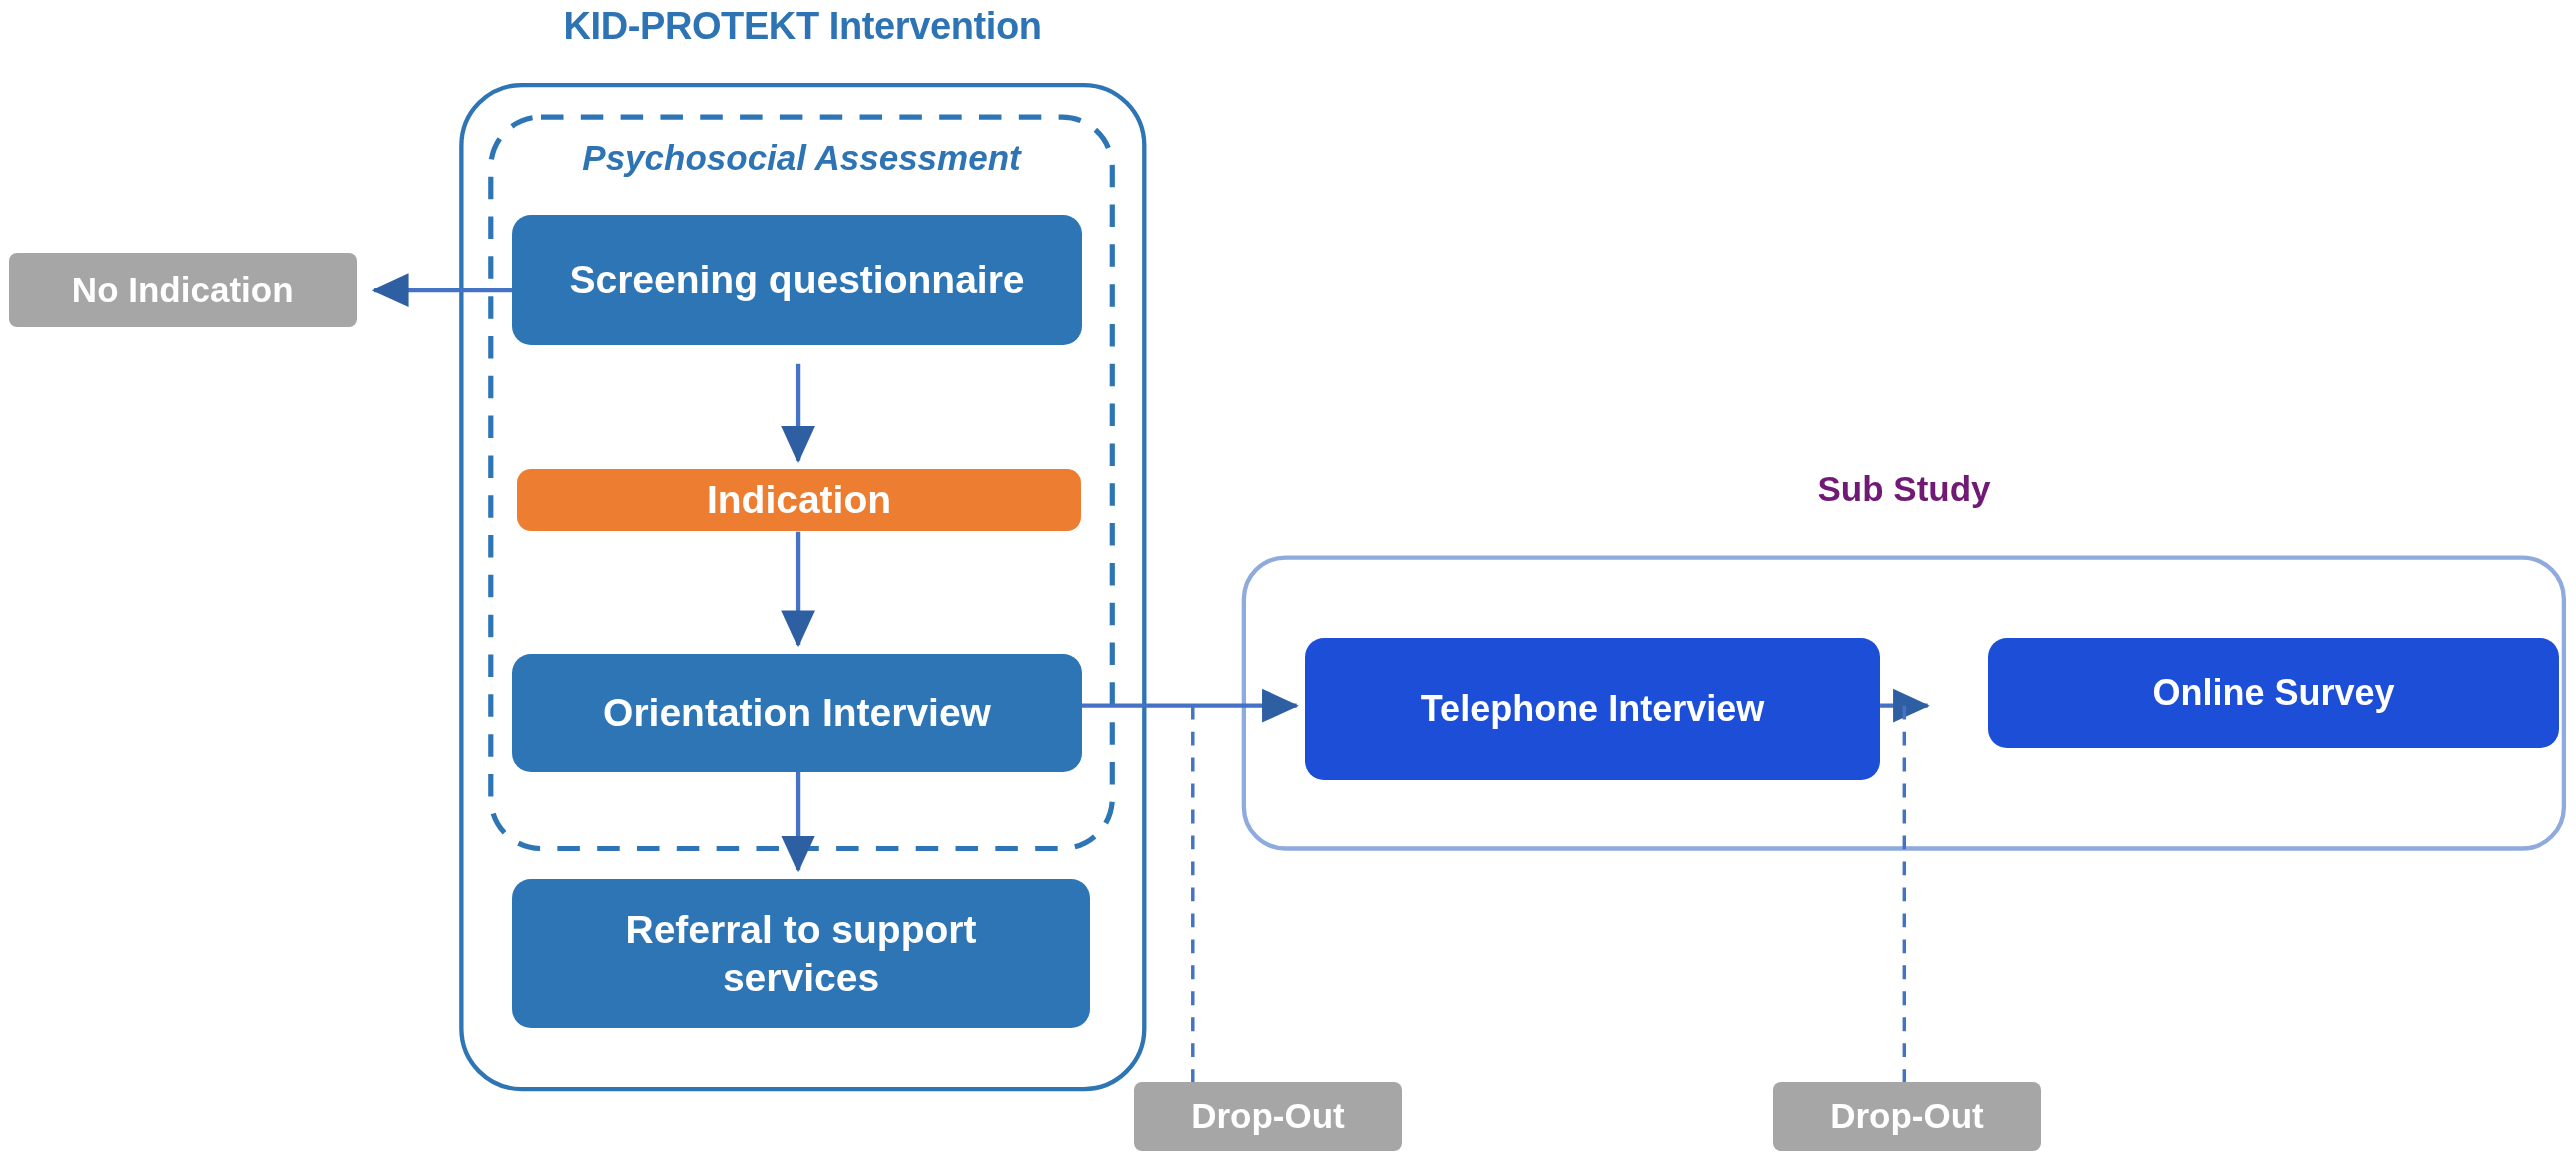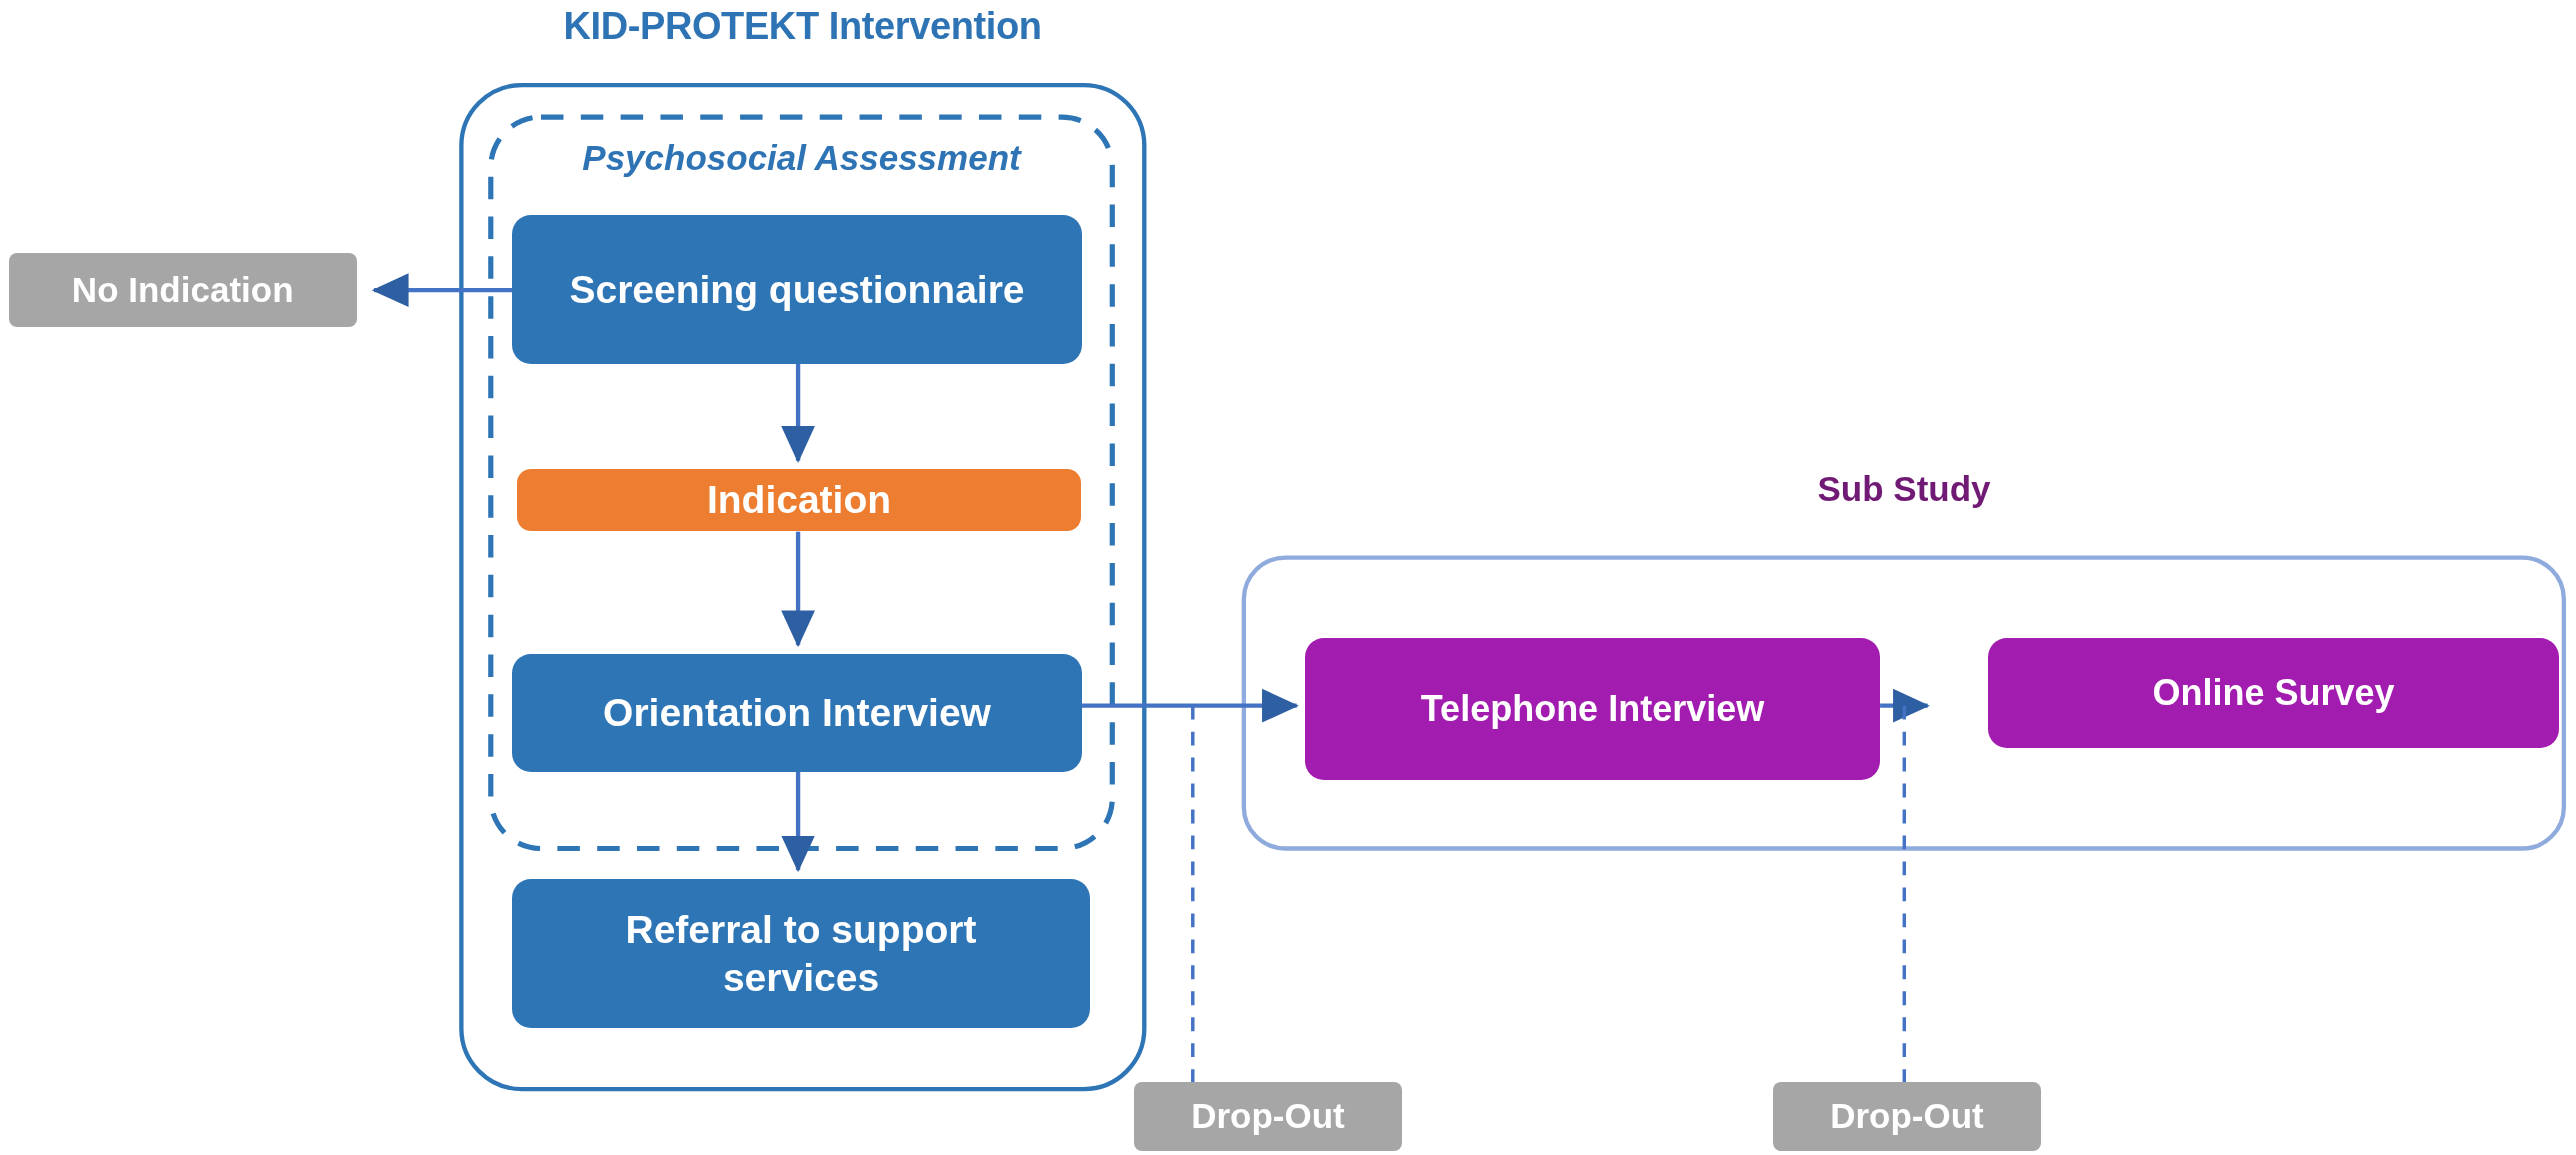--- a/index.html
+++ b/index.html
@@ -29,24 +29,24 @@
   }
 
   
   .node{
     position:absolute;display:flex;align-items:center;justify-content:center;
     text-align:center;color:#ffffff;font-weight:bold;line-height:1.22;
     box-sizing:border-box;
   }
   .node-dark{background:#2E75B6;border-radius:19px;font-size:39px;}
   .node-orange{background:#ED7D31;border-radius:14px;font-size:39px;}
-  .node-light{background:#a21caf;border-radius:19px;font-size:36px;}
+  .node-light{background:#1d4ed8;border-radius:19px;font-size:36px;}
   .node-gray{background:#A6A6A6;border-radius:8px;font-size:35px;text-align:right;}
 
-  #node-screening        {left:512px; top:215px;  width:570px; height:149px;}
+  #node-screening        {left:512px; top:215px;  width:570px; height:130px;}
   #node-indication       {left:517px; top:469px;  width:564px; height:62px;}
   #node-orientation      {left:512px; top:654px;  width:570px; height:118px;}
   #node-referral         {left:512px; top:879px; width:578px; height:149px; padding:0 36px;}
   #node-no-indication    {left:8.7px;  top:253px;  width:348px; height:74px;}
   #node-telephone        {left:1305px;top:638px;  width:575px; height:142px;}
   #node-online-survey    {left:1988px;top:638px;  width:571px; height:110px;}
   #node-dropout-1        {left:1134px;top:1082px; width:268px; height:69px;}
   #node-dropout-2        {left:1773px;top:1082px; width:268px; height:69px;}
 </style>
 </head>

